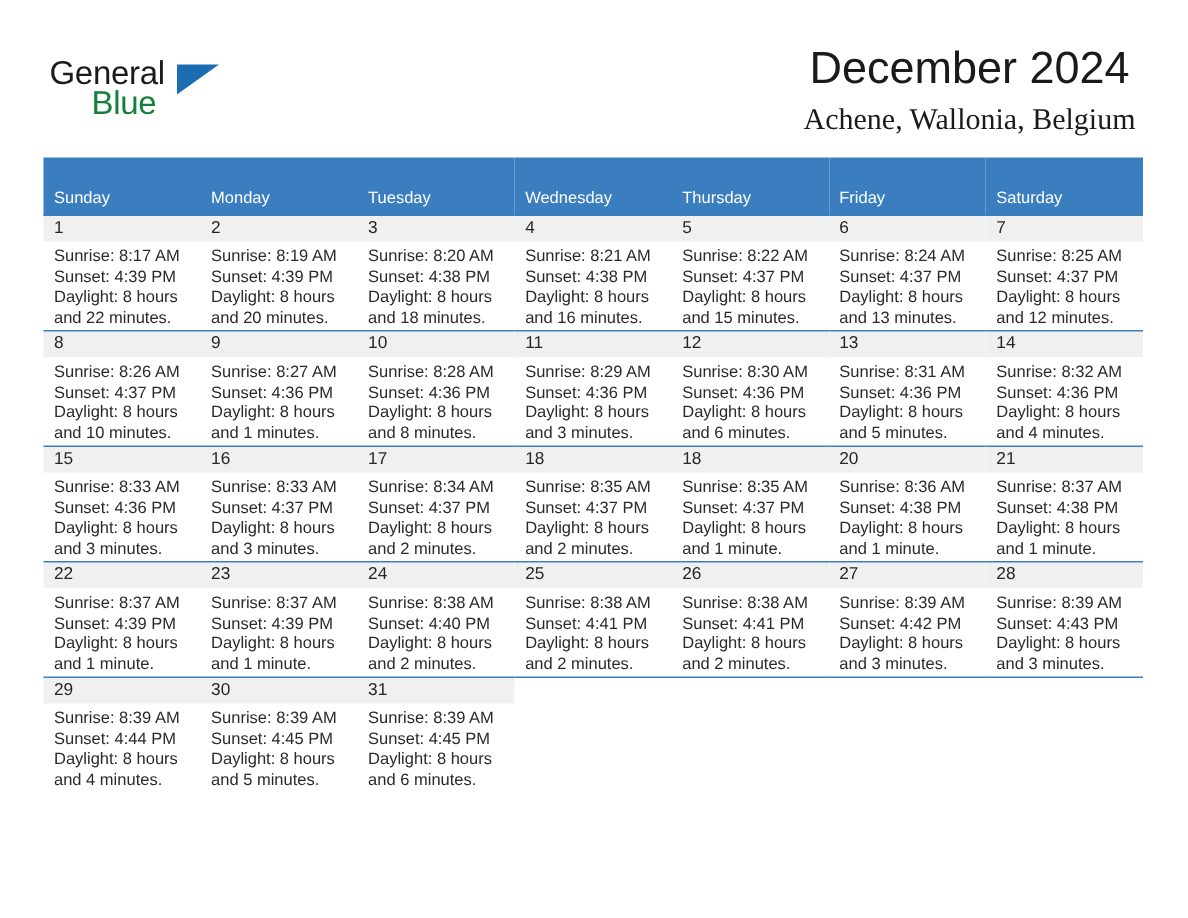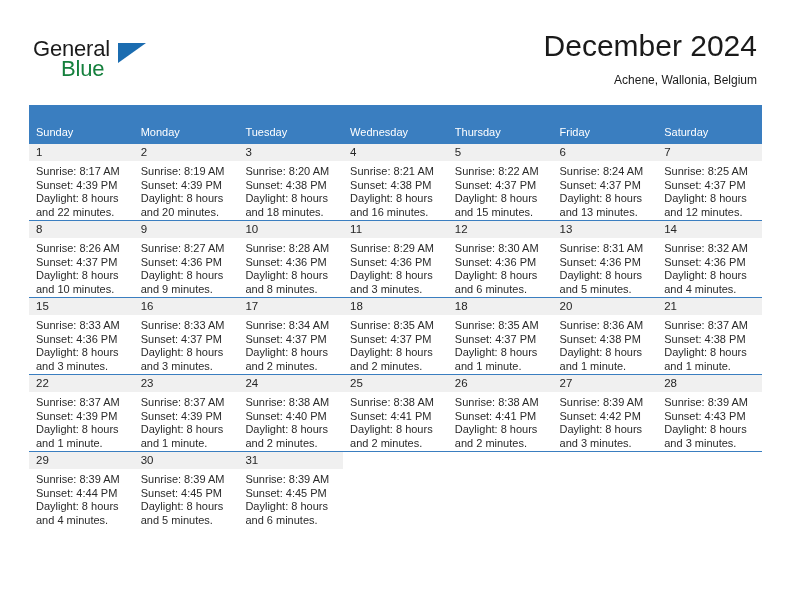--- a/index.html
+++ b/index.html
@@ -73,25 +73,26 @@
   }
   .cal-title {
     font-size: 30px;
     font-weight: normal;
     color: #1a1a1a;
     line-height: 36px;
     white-space: nowrap;
     text-align: center;
   }
   .cal-subtitle {
-    font-size: 12px;
+    font-size: 20px;
     color: #1a1a1a;
     line-height: 22px;
     margin-top: 5px;
     white-space: nowrap;
+    font-family: Liberation Serif, serif;
   }
 
   
   .calendar {
     position: absolute;
     left: 29px;
     top: 105px;
     width: 733px;
     border-collapse: collapse;
     table-layout: fixed;
@@ -250,21 +251,21 @@
             <div>Daylight: 8 hours</div>
             <div>and 10 minutes.</div>
           </div>
         </td>
         <td>
           <div class="daynum-band">9</div>
           <div class="cell-body">
             <div>Sunrise: 8:27 AM</div>
             <div>Sunset: 4:36 PM</div>
             <div>Daylight: 8 hours</div>
-            <div>and 9 minutes.</div>
+            <div>and 1 minutes.</div>
           </div>
         </td>
         <td>
           <div class="daynum-band">10</div>
           <div class="cell-body">
             <div>Sunrise: 8:28 AM</div>
             <div>Sunset: 4:36 PM</div>
             <div>Daylight: 8 hours</div>
             <div>and 8 minutes.</div>
           </div>

